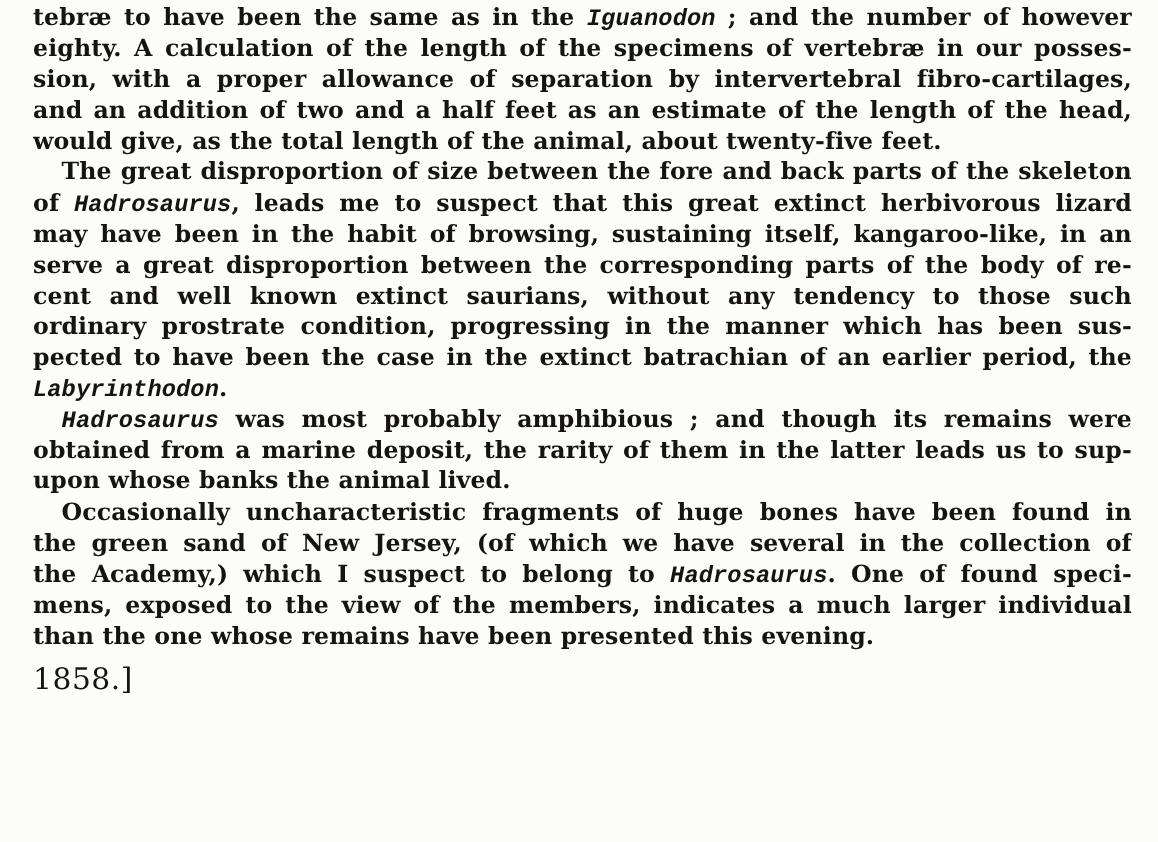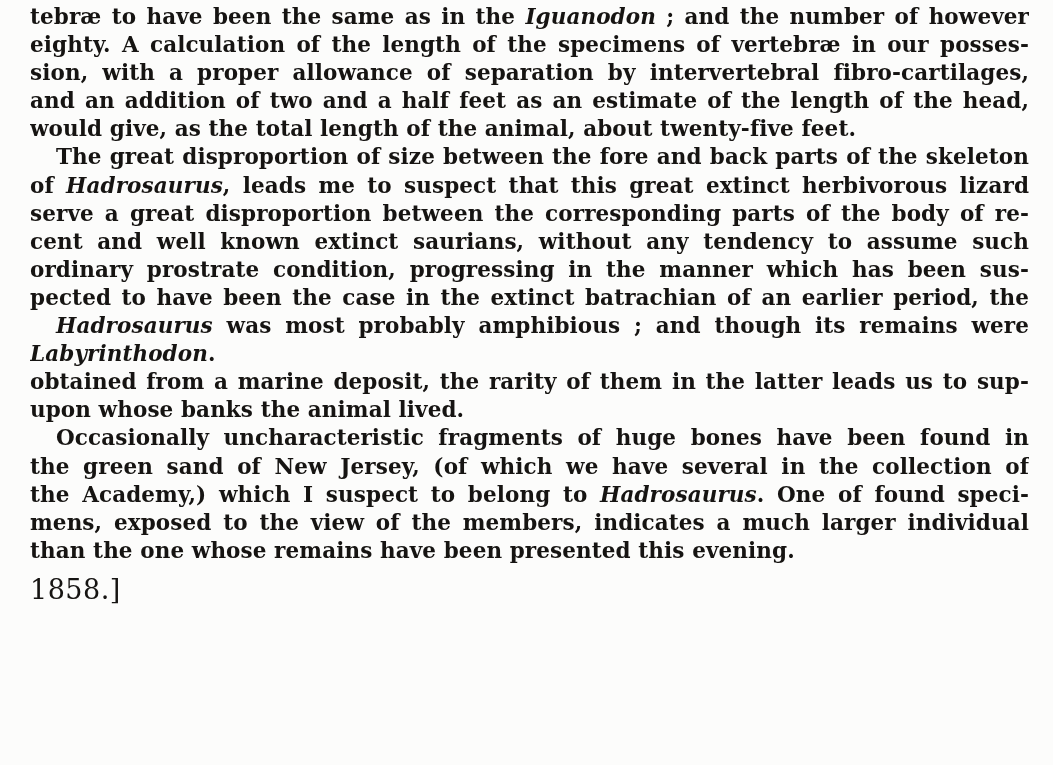--- a/index.html
+++ b/index.html
@@ -29,46 +29,48 @@
   }
   .line.end {
     text-align-last: left;
   }
   .line.indent {
     text-indent: 26px;
   }
   .line em {
     font-style: italic;
     font-weight: bold;
+    font-family: Liberation Mono, monospace;
   }
   .footer {
     margin-top: 9px;
     font-size: 27px;
     font-weight: normal;
     letter-spacing: 0.5px;
     text-align: left;
   }
 </style>
 </head>
 <body>
 
 <main class="page">
   <div class="line"><span>tebræ to have been the same as in the </span><em>Iguanodon</em><span> ; and the number of however</span></div>
   <div class="line"><span>eighty. A calculation of the length of the specimens of vertebræ in our posses-</span></div>
   <div class="line"><span>sion, with a proper allowance of separation by intervertebral fibro-cartilages,</span></div>
   <div class="line"><span>and an addition of two and a half feet as an estimate of the length of the head,</span></div>
   <div class="line end"><span>would give, as the total length of the animal, about twenty-five feet.</span></div>
   <div class="line indent"><span>The great disproportion of size between the fore and back parts of the skeleton</span></div>
   <div class="line"><span>of </span><em>Hadrosaurus</em><span>, leads me to suspect that this great extinct herbivorous lizard</span></div>
+  <div class="line"><span>may have been in the habit of browsing, sustaining itself, kangaroo-like, in an</span></div>
   <div class="line"><span>serve a great disproportion between the corresponding parts of the body of re-</span></div>
-  <div class="line"><span>cent and well known extinct saurians, without any tendency to assume such</span></div>
+  <div class="line"><span>cent and well known extinct saurians, without any tendency to those such</span></div>
   <div class="line"><span>ordinary prostrate condition, progressing in the manner which has been sus-</span></div>
   <div class="line"><span>pected to have been the case in the extinct batrachian of an earlier period, the</span></div>
+  <div class="line end"><em>Labyrinthodon</em><span>.</span></div>
   <div class="line indent"><em>Hadrosaurus</em><span> was most probably amphibious ; and though its remains were</span></div>
-  <div class="line end"><em>Labyrinthodon</em><span>.</span></div>
   <div class="line"><span>obtained from a marine deposit, the rarity of them in the latter leads us to sup-</span></div>
   <div class="line end"><span>upon whose banks the animal lived.</span></div>
   <div class="line indent"><span>Occasionally uncharacteristic fragments of huge bones have been found in</span></div>
   <div class="line"><span>the green sand of New Jersey, (of which we have several in the collection of</span></div>
   <div class="line"><span>the Academy,) which I suspect to belong to </span><em>Hadrosaurus</em><span>. One of found speci-</span></div>
   <div class="line"><span>mens, exposed to the view of the members, indicates a much larger individual</span></div>
   <div class="line end"><span>than the one whose remains have been presented this evening.</span></div>
   <div class="footer">1858.]</div>
 </main>
 

